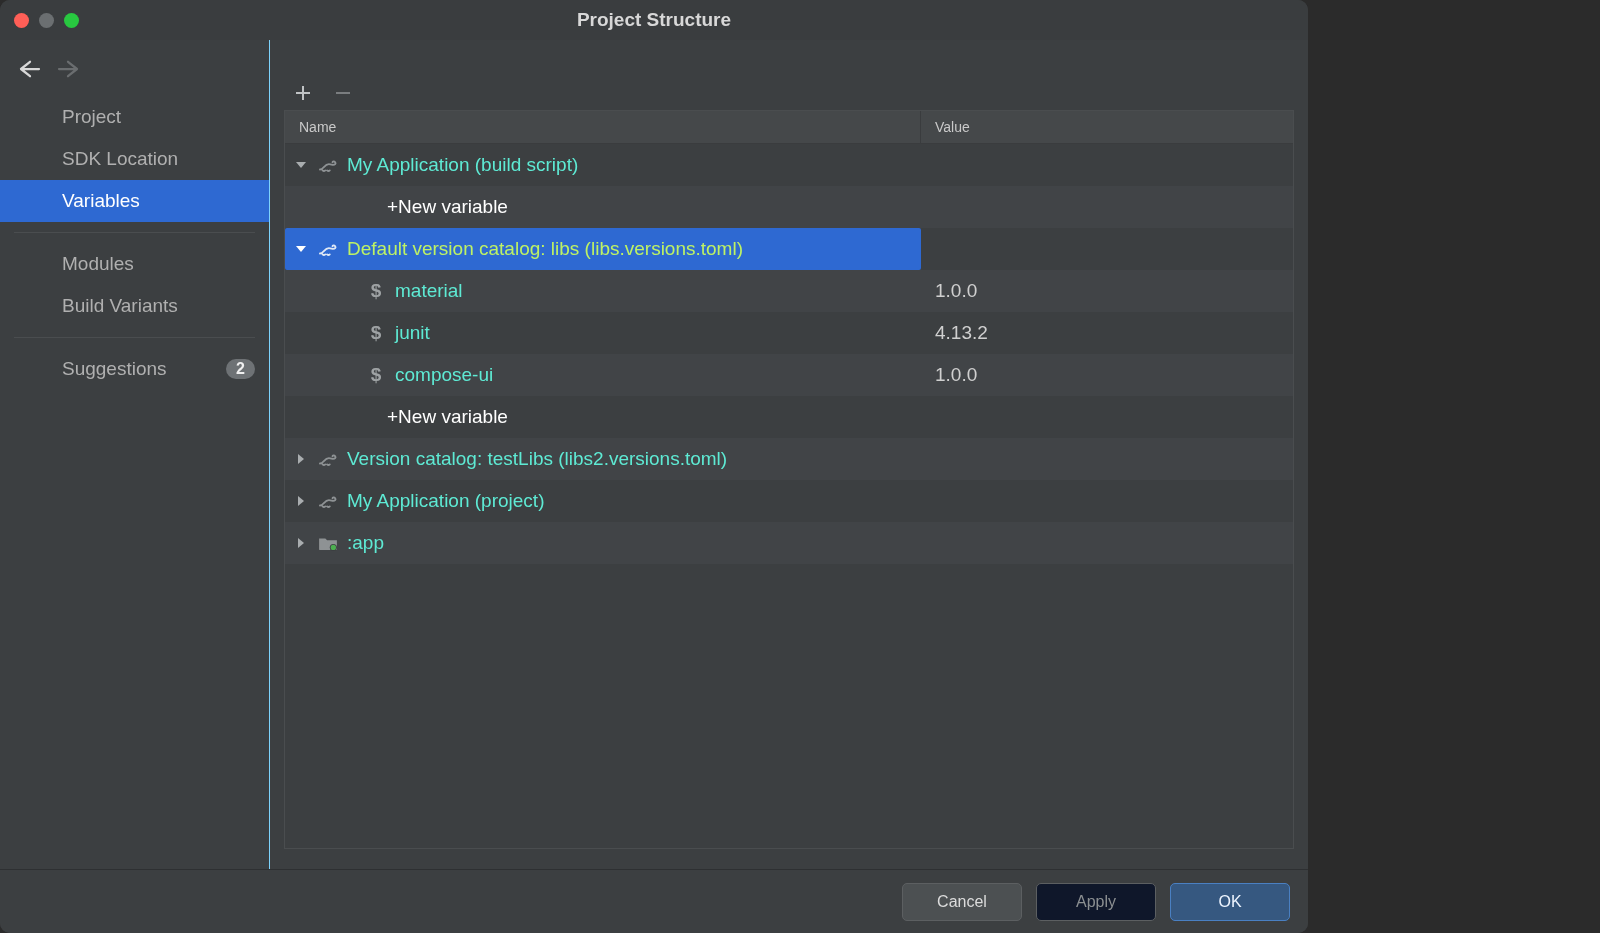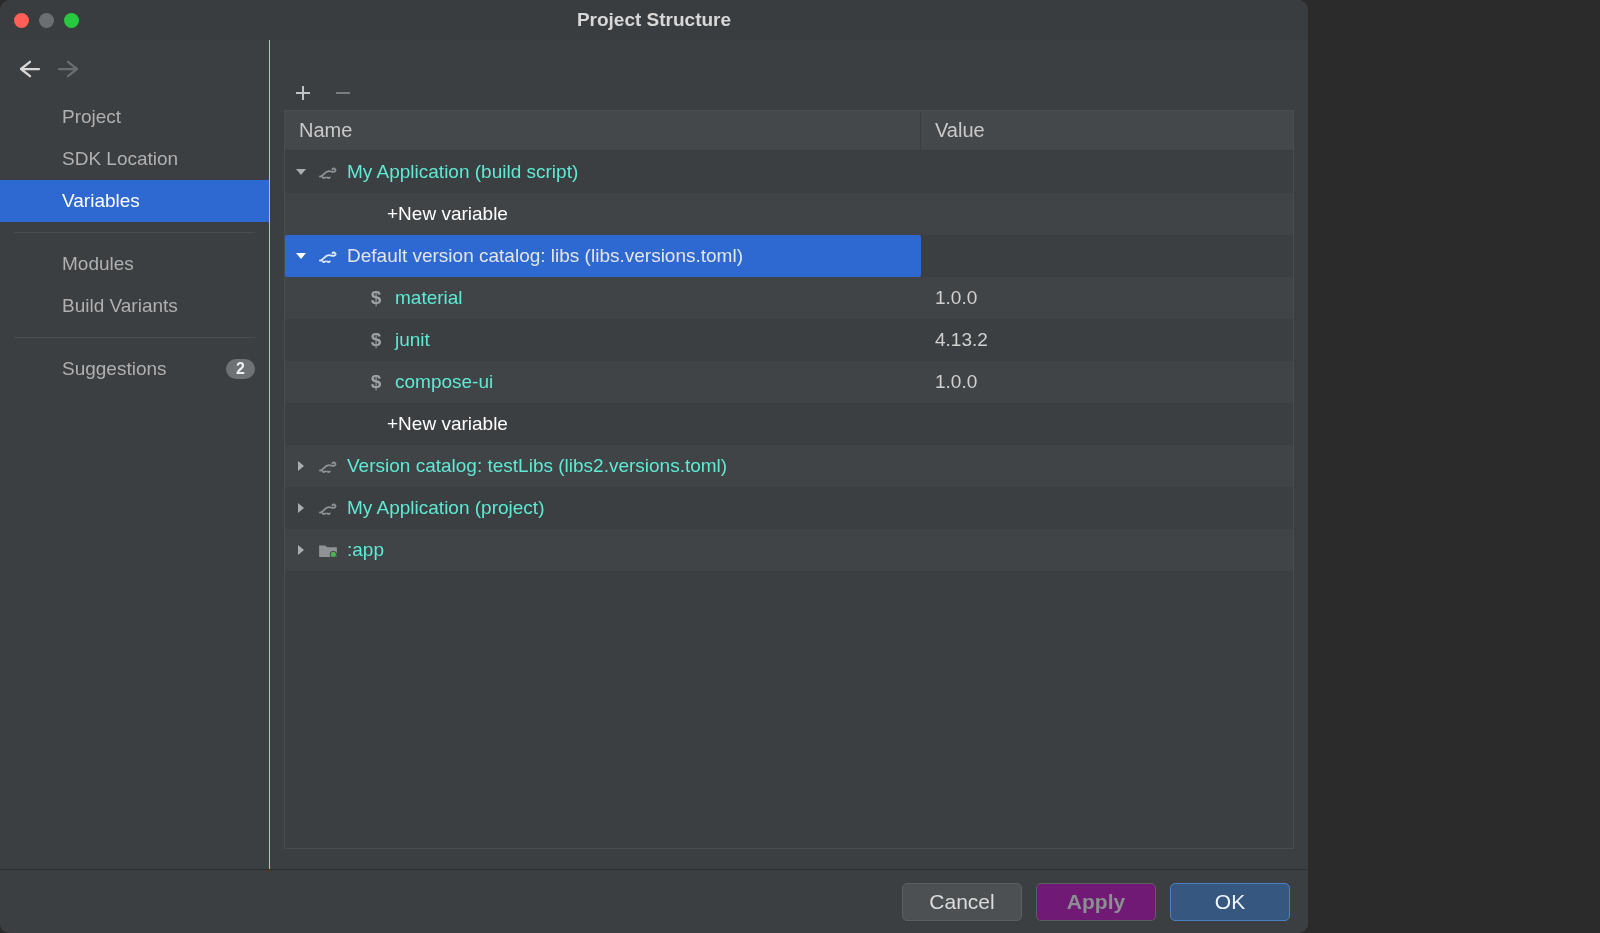--- a/index.html
+++ b/index.html
@@ -115,21 +115,21 @@
     margin-bottom: 20px;
   }
   .table-header {
     display: flex;
     background: #45484a;
     border-bottom: 1px solid #3a3c3e;
   }
   .th {
     padding: 8px 14px;
     color: #c9c9c9;
-    font-size: 20px;
+    font-size: 14px;
   }
   .col-name { flex: 0 0 636px; border-right: 1px solid #3a3c3e; }
   .col-value { flex: 1; }
   .table-body { flex: 1; overflow: auto; }
   .row {
     display: flex;
     height: 42px;
     align-items: stretch;
   }
   .row .cell-name {
@@ -142,21 +142,21 @@
   .row .cell-value {
     flex: 1;
     display: flex;
     align-items: center;
     padding-left: 14px;
     color: #d0d0d0;
   }
   .row.alt .cell-name, .row.alt .cell-value { background: #414447; }
   .row .cell-name, .row .cell-value { background: #3c3f41; }
   .row.sel .cell-name { background: #2e69d2; color: #ffffff; border-radius: 2px; }
-  .row.sel .cell-name .label { color: #e5e5e5; }
+  .row.sel .cell-name .label { color: #bef264; }
   .label { color: #5eead4; }
   .label.placeholder { color: #ffffff; }
 
   .indent-0 { padding-left: 8px; }
   .indent-1 { padding-left: 48px; }
   .indent-2 { padding-left: 56px; }
 
   .chevron {
     width: 16px; height: 16px; flex: 0 0 16px;
     display:flex; align-items:center; justify-content:center;
@@ -175,24 +175,24 @@
     border-top: 1px solid #2e3032;
     background: #3c3f41;
   }
   .btn {
     min-width: 120px;
     height: 38px;
     border-radius: 5px;
     border: 1px solid #5c5f61;
     background: #4c5052;
     color: #dcdcdc;
-    font-size: 21px;
+    font-size: 16px;
     cursor: pointer;
   }
-  .btn.disabled { color: #8b8f91; background: #701a75; cursor: default; font-weight: bold; }
+  .btn.disabled { color: #8b8f91; background: #0f172a; cursor: default; }
   .btn.primary { background: #365880; border-color: #4a80c2; color: #eef5ff; }
 </style>
 </head>
 <body>
 
 <div class="window">
 
   <div class="titlebar">
     <div class="traffic">
       <div class="dot red"></div>

